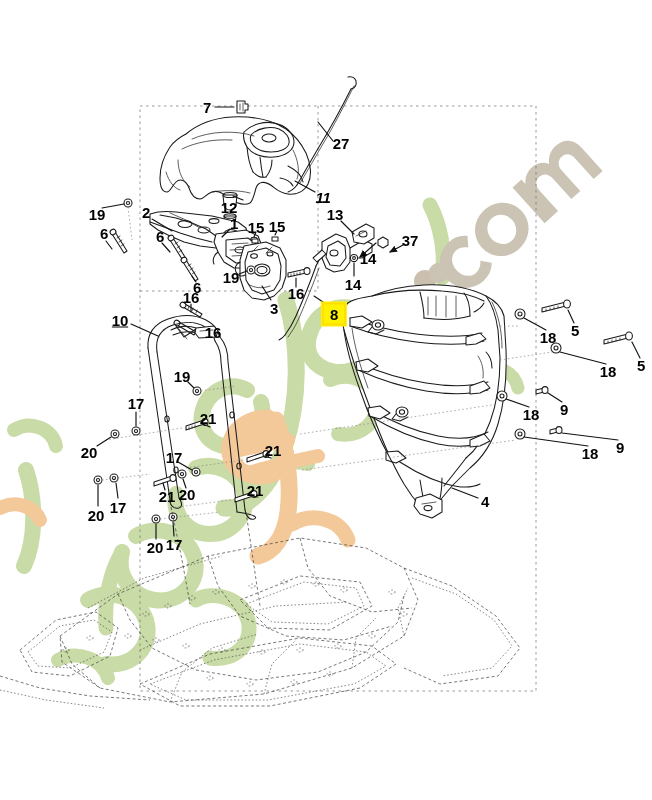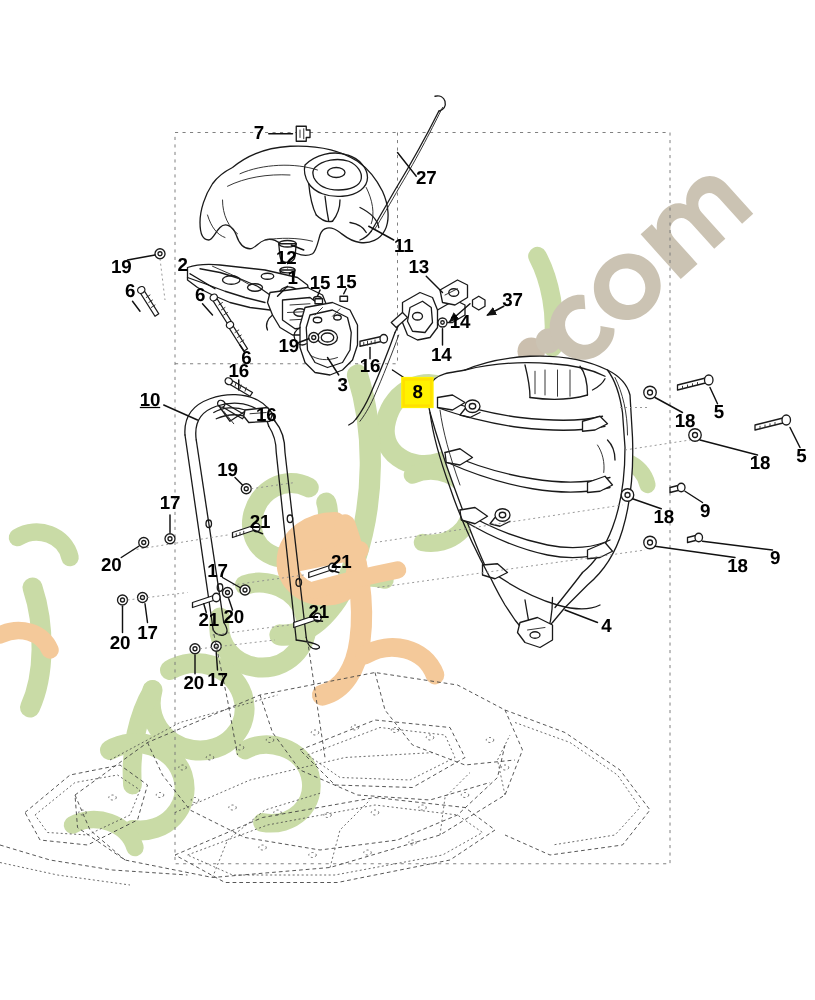--- a/index.html
+++ b/index.html
@@ -602,21 +602,21 @@
       <path class="chas" d="M404,568 L452,586 L496,616 L520,648 L498,676 L440,684 L404,668"></path>
       <path class="chas2" d="M412,578 L456,594 L494,620 L512,646 L492,668 L442,676"></path>
       <path class="chas" d="M0,676 L40,688 L90,696 L150,700"></path>
       <path class="chas2" d="M0,690 L46,700 L104,708"></path>
     </g>
   </svg>
 
   <div id="callout-layer">
       <div class="callout" style="left: 207px; top: 107px;">7</div>
       <div class="callout" style="left: 341px; top: 143px;">27</div>
-      <div class="callout" style="left: 323px; top: 197px;">11</div>
+      <div class="callout" style="left: 323px; top: 197px; font-style: italic;">11</div>
       <div class="callout" style="left: 229px; top: 207px; text-align: right;">12</div>
       <div class="callout" style="left: 146px; top: 212px;">2</div>
       <div class="callout" style="left: 97px; top: 214px;">19</div>
       <div class="callout" style="left: 234px; top: 223px;">1</div>
       <div class="callout" style="left: 256px; top: 227px;">15</div>
       <div class="callout" style="left: 277px; top: 226px;">15</div>
       <div class="callout" style="left: 335px; top: 214px; text-align: right;">13</div>
       <div class="callout" style="left: 410px; top: 240px;">37</div>
       <div class="callout" style="left: 104px; top: 233px;">6</div>
       <div class="callout" style="left: 160px; top: 236px;">6</div>

